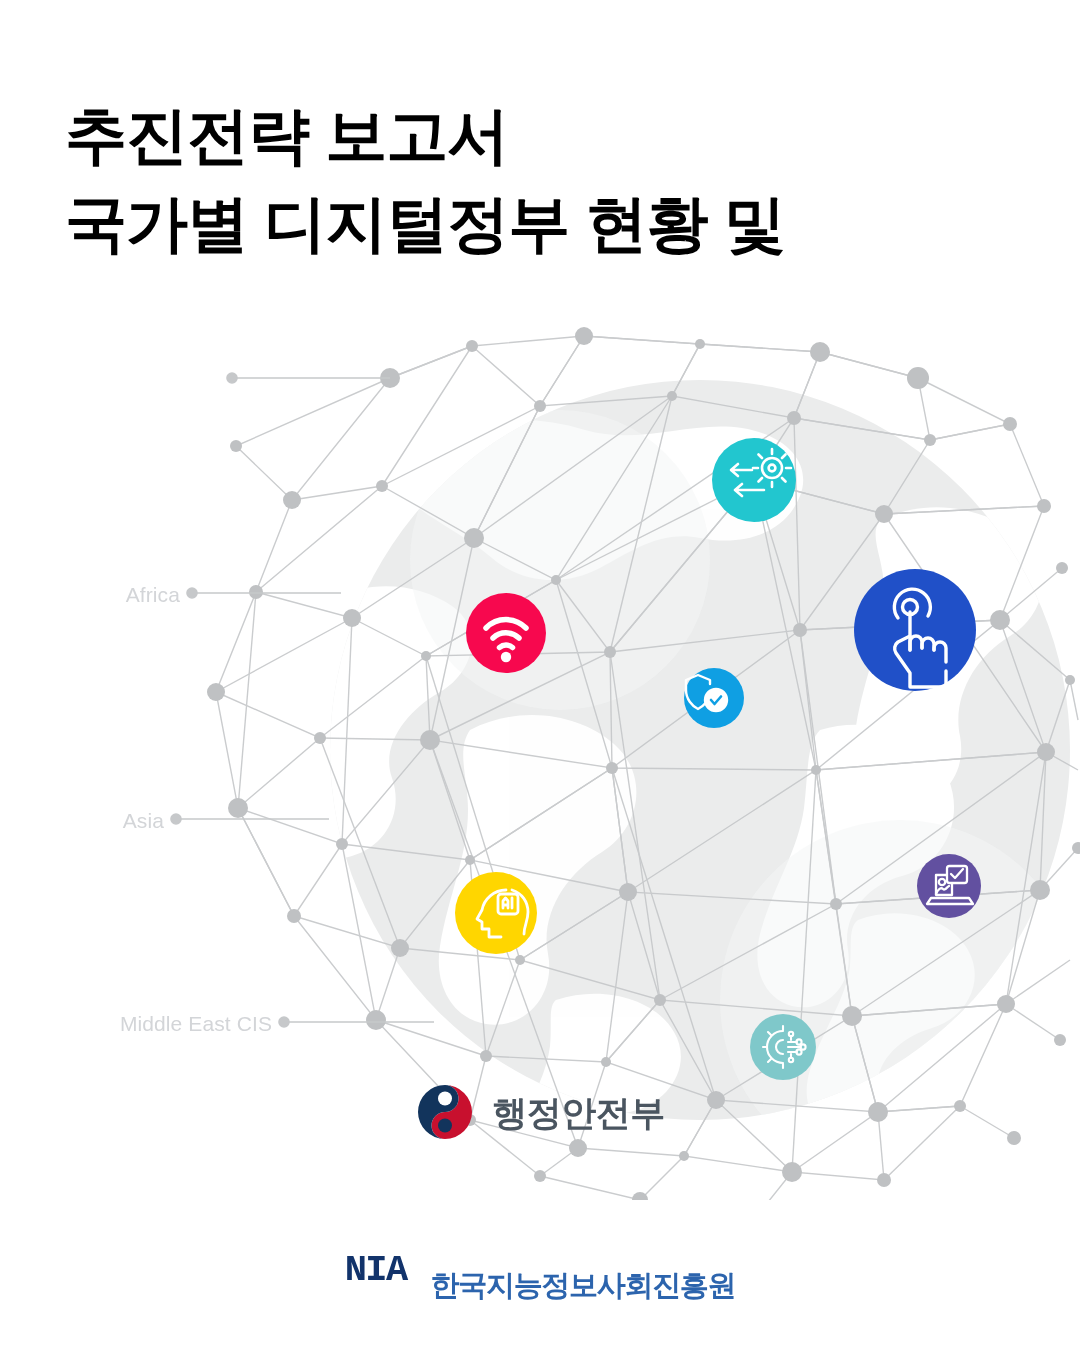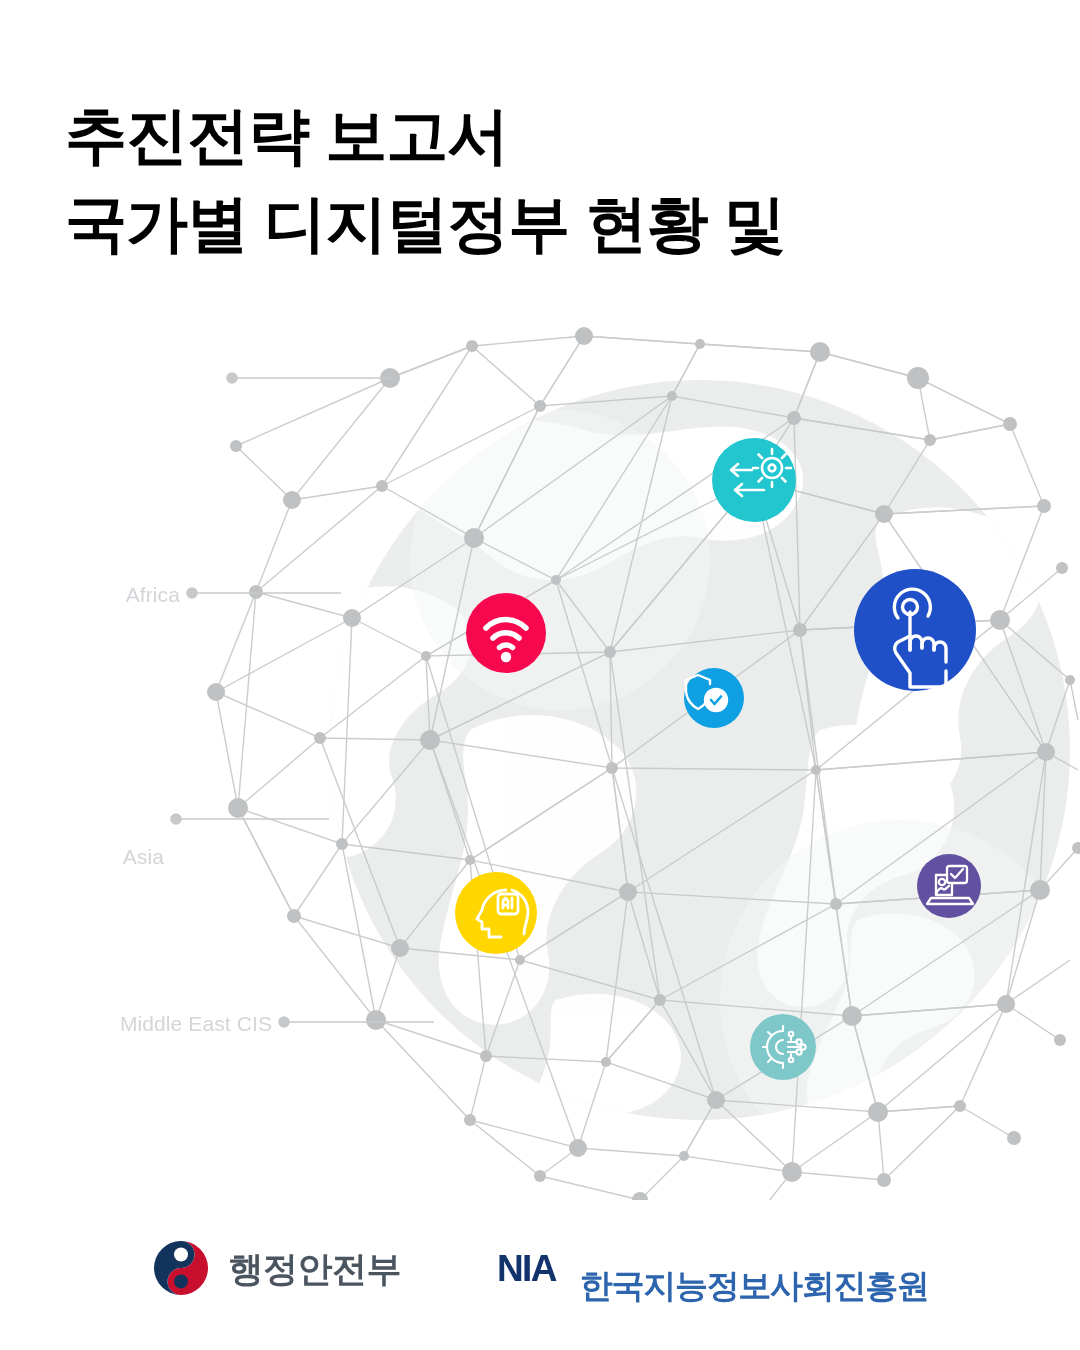--- a/index.html
+++ b/index.html
@@ -47,36 +47,37 @@
 
   
   #footer-logos {
     position:absolute;
     left:0; bottom:48px;
     width:1080px;
     display:flex;
     justify-content:center;
     align-items:center;
     gap:96px;
+    flex-direction:column;
   }
   .logo-block { display:flex; align-items:center; }
 
   #logo-mois { gap:17px; }
   #logo-mois .logo-text {
     font-size:35px; font-weight:700; color:#4a5560;
     letter-spacing:-0.5px; line-height:1;
   }
 
-  #logo-nia { gap:24px; }
+  #logo-nia { gap:24px;font-family:Liberation Mono, monospace; }
   #logo-nia .nia-mark {
     font-size:37px; font-weight:800; color:#12336b;
     letter-spacing:-1.6px; line-height:1;
   }
   #logo-nia .nia-text {
-    font-size:33px; font-weight:700; color:#2c64ad;
+    font-size:29px; font-weight:700; color:#2c64ad;
     letter-spacing:-1.3px; line-height:1;margin-top:35px;
   }
 </style>
 </head>
 <body>
 
 <h1 id="cover-title">
   <span class="line">추진전략 보고서</span>
   <span class="line">국가별 디지털정부 현황 및</span>
 </h1>
@@ -364,21 +365,21 @@
         <circle cx="803" cy="747" r="2.6"></circle>
         <circle cx="799" cy="752" r="2.6"></circle>
         <circle cx="791" cy="734" r="2.2"></circle>
         <circle cx="791" cy="760" r="2.2"></circle>
         <path d="M791 736 v4 M791 758 v-4"></path>
       </g>
     </g>
   </svg>
 
   <div class="region-label" style="left:0; top:283px; width:180px;padding-left:8px;">Africa</div>
-  <div class="region-label" style="left:0; top:509px; width:164px;margin-top:36px;">Asia</div>
+  <div class="region-label" style="left:0; top:509px; width:164px;">Asia</div>
   <div class="region-label" style="left:0; top:712px; width:272px;">Middle East CIS</div>
 </div>
 
 <div id="footer-logos">
 
   <div class="logo-block" id="logo-mois">
     <svg width="60" height="60" viewBox="0 0 60 60">
       <path d="M30 3 A27 27 0 0 1 30 57 A13.5 13.5 0 0 1 30 30 A13.5 13.5 0 0 0 30 3 Z" fill="#c8102e"></path>
       <path d="M30 57 A27 27 0 0 1 30 3 A13.5 13.5 0 0 1 30 30 A13.5 13.5 0 0 0 30 57 Z" fill="#12345c"></path>
       <circle cx="30" cy="16.5" r="7" fill="#ffffff"></circle>

